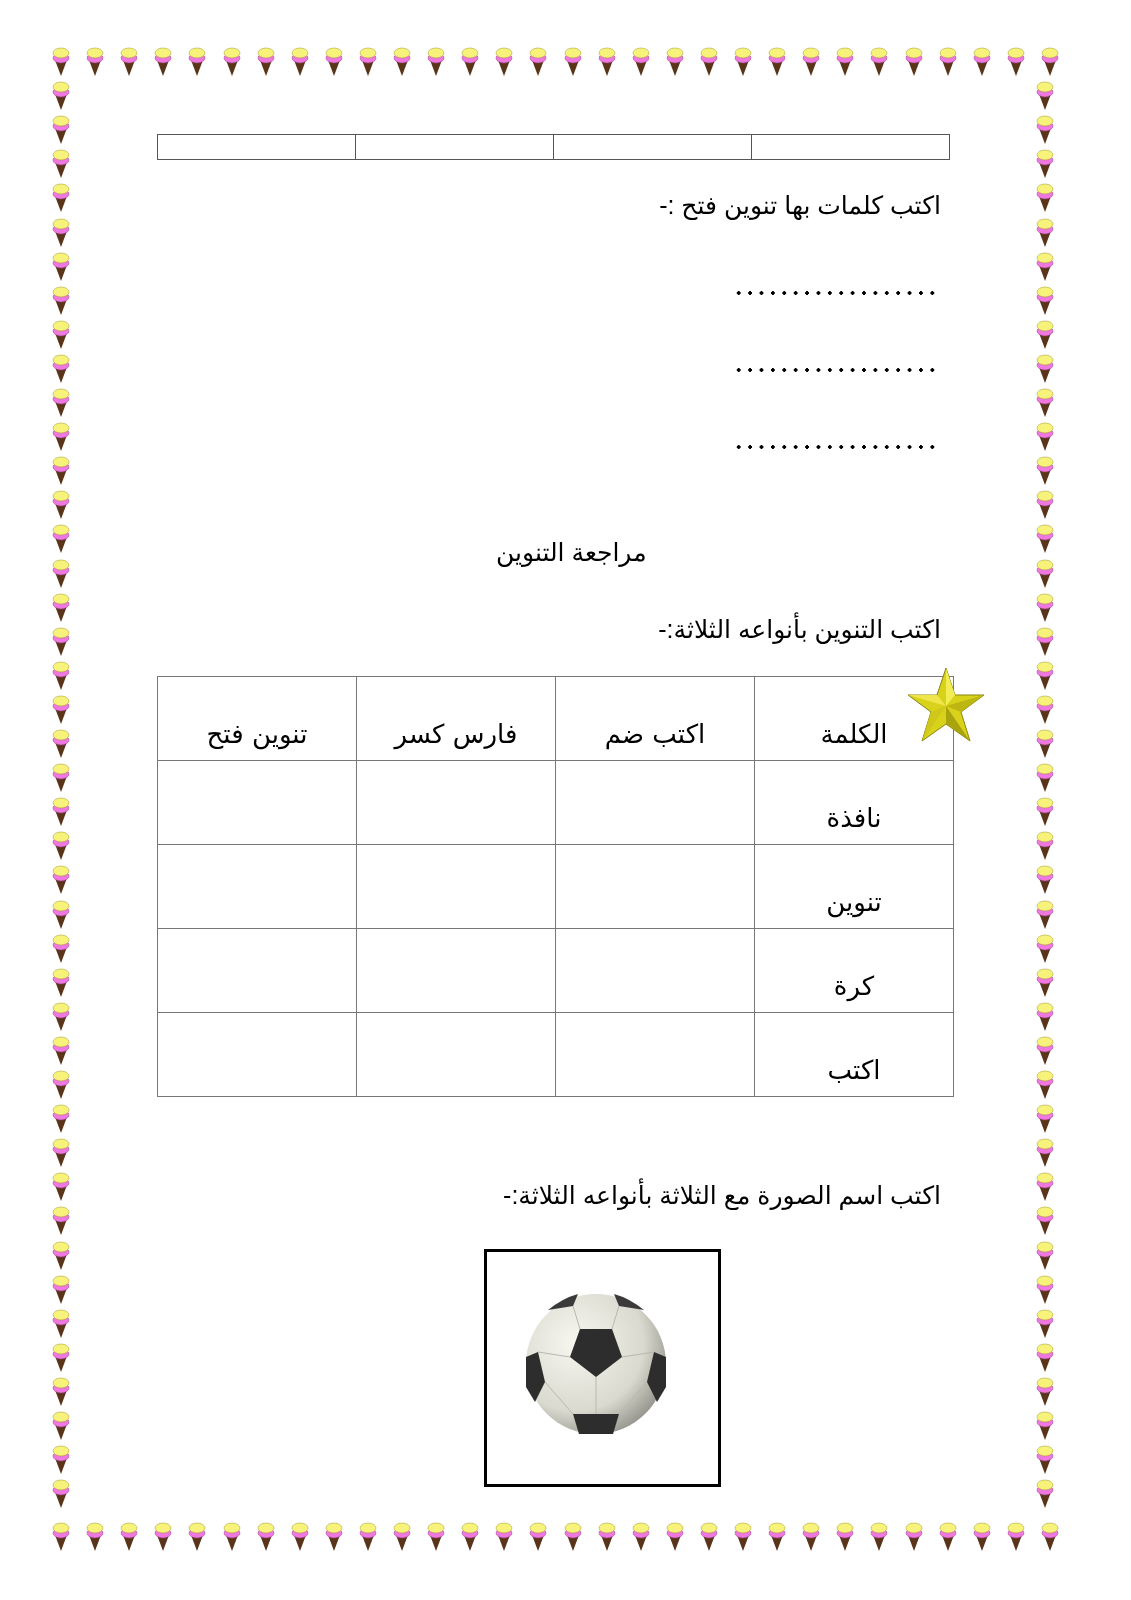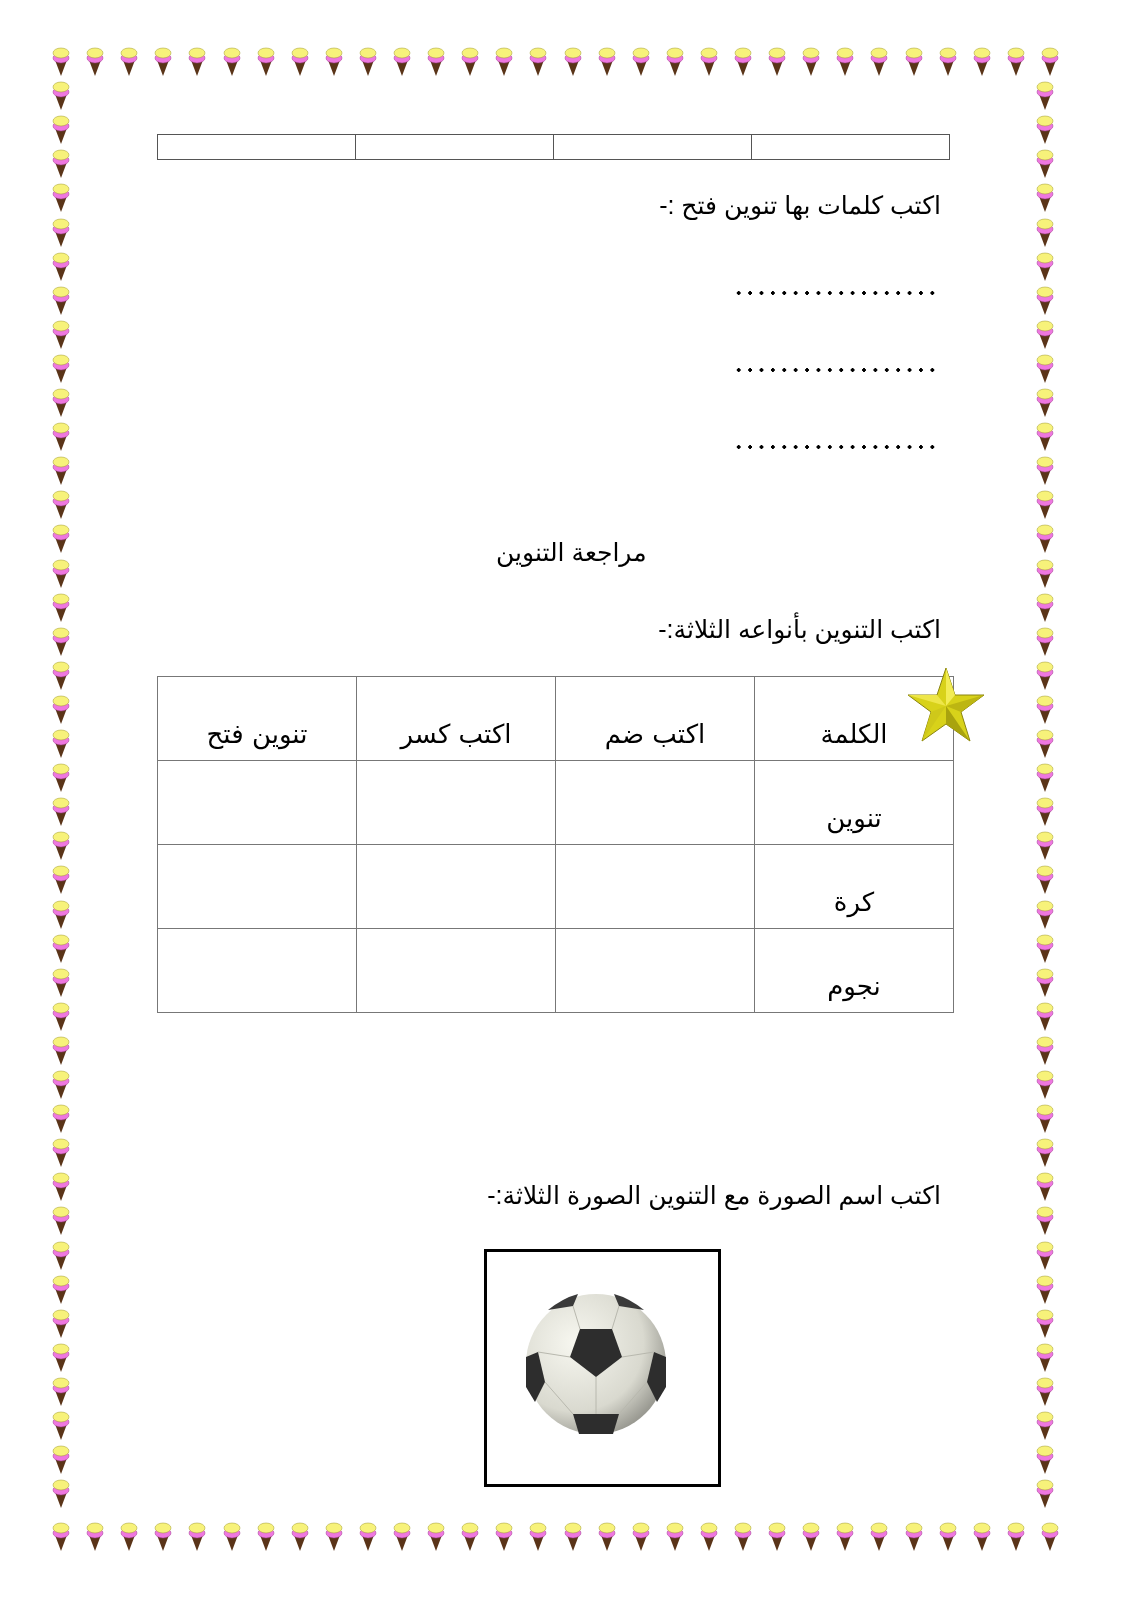--- a/index.html
+++ b/index.html
@@ -756,54 +756,60 @@
 <div class="dots" style="top:444px;"></div>
 
 <div class="instr" style="left:474px; top:538px; direction:rtl;margin-left:22px;">مراجعة التنوين</div>
 <div class="instr" style="right:190px; top:615px;">اكتب التنوين بأنواعه الثلاثة:-</div>
 
 <table class="main-table">
   <tbody>
       <tr class="head">
     <td>الكلمة</td>
     <td>اكتب ضم</td>
-    <td>اكتب كسر</td>
+    <td>فارس كسر</td>
     <td>تنوين فتح</td>
   </tr>
   <tr>
+    <td>نافذة</td>
+    <td></td>
+    <td></td>
+    <td></td>
+  </tr>
+  <tr>
     <td>تنوين</td>
     <td></td>
     <td></td>
     <td></td>
   </tr>
   <tr>
     <td>كرة</td>
     <td></td>
     <td></td>
     <td></td>
   </tr>
   <tr>
-    <td>نجوم</td>
+    <td>اكتب</td>
     <td></td>
     <td></td>
     <td></td>
   </tr>
 </tbody>
   </table>
 
 <svg class="star" viewBox="0 0 80 78">
   <polygon points="40,2 49,29 78,29 55,46 64,75 40,58 16,75 25,46 2,29 31,29" fill="#d8d21a" stroke="#8a8410" stroke-width="1"></polygon>
   <polygon points="40,2 40,40 49,29" fill="#f2ec55"></polygon>
   <polygon points="2,29 40,40 31,29" fill="#eee64a"></polygon>
   <polygon points="78,29 40,40 55,46" fill="#bdb612"></polygon>
   <polygon points="64,75 40,40 40,58" fill="#a9a30e"></polygon>
   <polygon points="16,75 40,40 25,46" fill="#cfc81a"></polygon>
 </svg>
 
-<div class="instr" style="right:190px; top:1181px;">اكتب اسم الصورة مع التنوين الصورة الثلاثة:-</div>
+<div class="instr" style="right:190px; top:1181px;">اكتب اسم الصورة مع الثلاثة بأنواعه الثلاثة:-</div>
 
 <div class="img-frame">
   <svg style="position:absolute; left:36px; top:40px;" width="146" height="144" viewBox="0 0 146 144">
     <defs>
       <radialGradient id="bg" cx="35%" cy="35%" r="70%">
         <stop offset="0%" stop-color="#f7f7f0"></stop>
         <stop offset="70%" stop-color="#d9d9cf"></stop>
         <stop offset="100%" stop-color="#9a9a92"></stop>
       </radialGradient>
     </defs>

